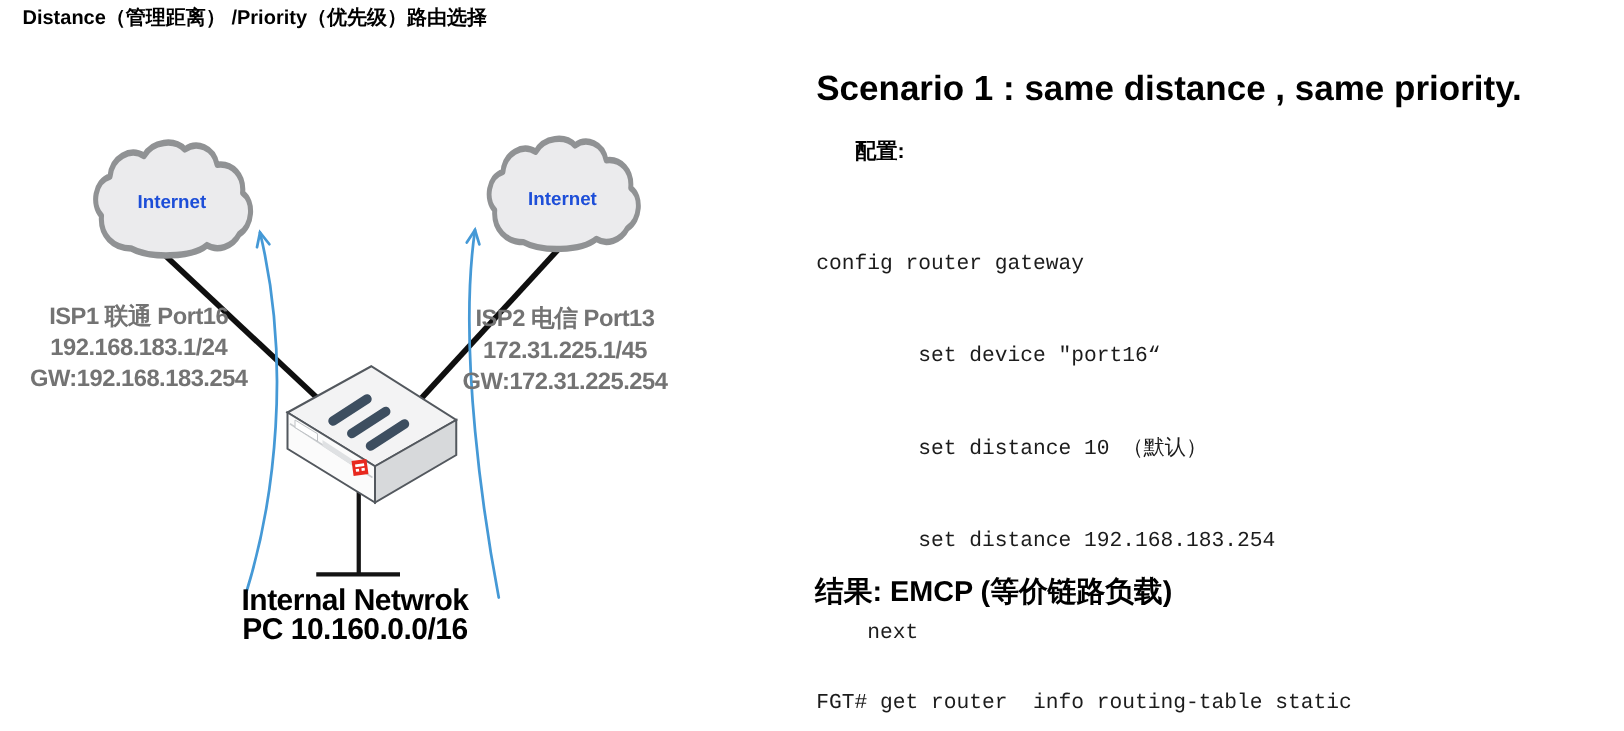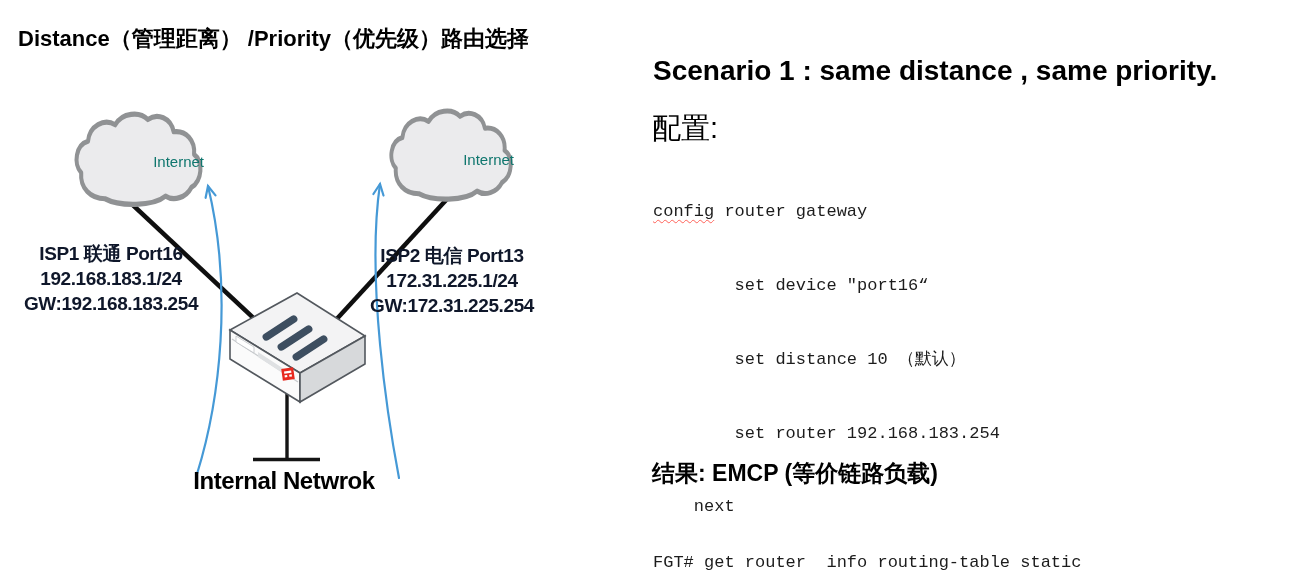--- a/index.html
+++ b/index.html
@@ -3,52 +3,51 @@
 <meta charset="utf-8">
 <style>
   html,body{margin:0;padding:0;}
   body{
     width:1299px;height:585px;position:relative;overflow:hidden;
     background:#ffffff;color:#000;
     font-family:"Liberation Sans","DejaVu Sans",sans-serif;
   }
   .abs{position:absolute;}
   .page-title{
-    left:18px;top:24px;font-size:22px;font-weight:bold;white-space:nowrap;
+    left:18px;top:4px;font-size:16px;font-weight:bold;white-space:nowrap;
   }
   
   #diagram-svg{left:0;top:0;}
   .cloud-label{
-    font-size:15px;font-weight:normal;color:#0f766e;text-align:right;
+    font-size:15px;font-weight:bold;color:#1d4ed8;text-align:center;
   }
   .cloud-label-left{left:71px;top:153px;width:133px;}
   .cloud-label-right{left:386px;top:151px;width:128px;}
   .isp-label{
-    color:#0f172a;font-weight:bold;font-size:19px;line-height:25px;
+    color:#737373;font-weight:bold;font-size:19px;line-height:25px;
     text-align:center;letter-spacing:-0.4px;white-space:nowrap;
   }
   .isp1{left:5px;top:241px;width:212px;}
   .isp2{left:352px;top:243px;width:200px;}
   .internal-label{
     left:186px;top:469px;width:196px;text-align:center;
     font-weight:bold;font-size:24px;line-height:23px;letter-spacing:-0.4px;
     white-space:nowrap;
   }
   
   .scenario-heading{left:653px;top:55px;font-size:28px;font-weight:bold;white-space:nowrap;}
-  .config-heading{left:652px;top:109px;font-size:29px;font-weight:normal;}
+  .config-heading{left:684px;top:109px;font-size:17px;font-weight:bold;}
   .result-heading{left:652px;top:458px;font-size:23px;font-weight:bold;white-space:nowrap;}
   .code{
     font-family:"Liberation Mono","DejaVu Sans Mono",monospace;
     font-size:17px;white-space:pre;color:#1c1c1c;
   }
   .config-code{left:653px;top:151px;line-height:24.6px;}
   .result-code{left:653px;top:500px;line-height:25px;}
   .squiggle{
-    text-decoration:underline;
     text-decoration-style:wavy;
     text-decoration-color:#ff6259;
     text-decoration-thickness:1px;
     text-underline-offset:3px;
   }
 </style>
 </head>
 <body>
 
 <div class="abs page-title">Distance（管理距离） /Priority（优先级）路由选择</div>
@@ -108,37 +107,38 @@
 <div class="abs cloud-label cloud-label-right">Internet</div>
 
 <div class="abs isp-label isp1">
   <div>ISP1 联通 Port16</div>
   <div>192.168.183.1/24</div>
   <div>GW:192.168.183.254</div>
 </div>
 
 <div class="abs isp-label isp2">
   <div>ISP2 电信 Port13</div>
-  <div>172.31.225.1/24</div>
+  <div>172.31.225.1/45</div>
   <div>GW:172.31.225.254</div>
 </div>
 
 <div class="abs internal-label">
   <div>Internal Netwrok</div>
+  <div>PC 10.160.0.0/16</div>
 </div>
 
 <div class="abs scenario-heading">Scenario 1 : same distance , same priority.</div>
 
 <div class="abs config-heading">配置:</div>
 
 <div class="abs code config-code">
   <div><span class="squiggle">config</span><span> router gateway</span></div>
   <div>        set device "port16“</div>
   <div>        set distance 10 （默认）</div>
-  <div>        set router 192.168.183.254</div>
+  <div>        set distance 192.168.183.254</div>
   <div>    next</div>
   
   
   
   
   
   
 </div>
 
 <div class="abs result-heading">结果: EMCP (等价链路负载)</div>

